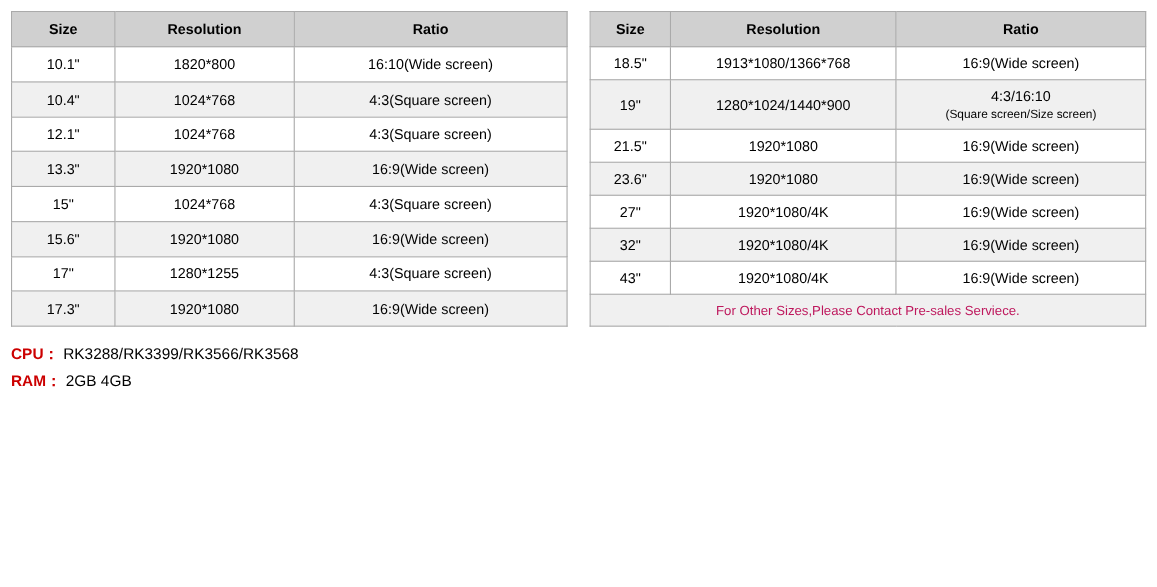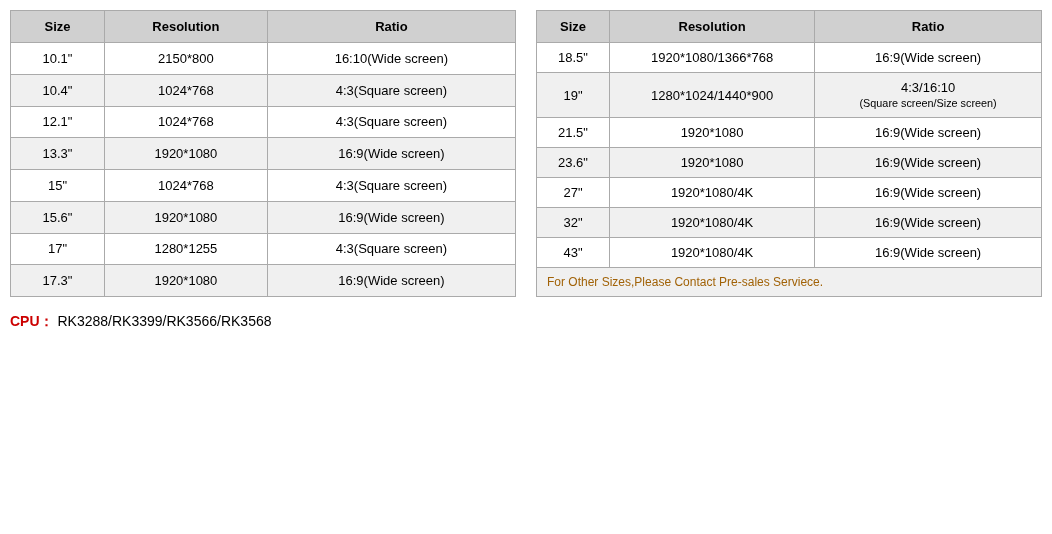--- a/index.html
+++ b/index.html
@@ -38,23 +38,23 @@
       text-align: center;
     }
     tr:nth-child(even) td {
       background: #f0f0f0;
     }
     tr:nth-child(odd) td {
       background: #ffffff;
     }
     .footer-row td {
       background: #f0f0f0 !important;
-      text-align: left;
+      text-align: center;
       font-size: 12px;
-      color: #a16207;
+      color: #be185d;
       margin-left: 44px;
     }
     .info-section {
       font-size: 14px;
       line-height: 1.8;
     }
     .info-section .label {
       font-weight: bold;
       color: #cc0000;
     }
@@ -76,21 +76,21 @@
       <thead>
         <tr>
           <th>Size</th>
           <th>Resolution</th>
           <th>Ratio</th>
         </tr>
       </thead>
       <tbody id="left-tbody">
       <tr>
             <td>10.1"</td>
-            <td>2150*800</td>
+            <td>1820*800</td>
             <td>16:10(Wide screen)</td>
           </tr>
           <tr>
             <td>10.4"</td>
             <td>1024*768</td>
             <td>4:3(Square screen)</td>
           </tr>
           <tr>
             <td>12.1"</td>
             <td>1024*768</td>
@@ -128,21 +128,21 @@
       <thead>
         <tr>
           <th>Size</th>
           <th>Resolution</th>
           <th>Ratio</th>
         </tr>
       </thead>
       <tbody id="right-tbody">
       <tr>
             <td>18.5"</td>
-            <td>1920*1080/1366*768</td>
+            <td>1913*1080/1366*768</td>
             <td>16:9(Wide screen)</td>
           </tr>
           <tr>
             <td>19"</td>
             <td>1280*1024/1440*900</td>
             <td>4:3/16:10<br><small>(Square screen/Size screen)</small></td>
           </tr>
           <tr>
             <td>21.5"</td>
             <td>1920*1080</td>
@@ -173,14 +173,18 @@
           </tr>
         </tbody>
     </table>
   </div>
 
   <div class="info-section">
     <div>
       <span class="label">CPU：</span>
       <span class="value">RK3288/RK3399/RK3566/RK3568</span>
     </div>
+    <div>
+      <span class="label">RAM：</span>
+      <span class="value">2GB 4GB</span>
+    </div>
   </div>
 </div>
 
 </body></html>

